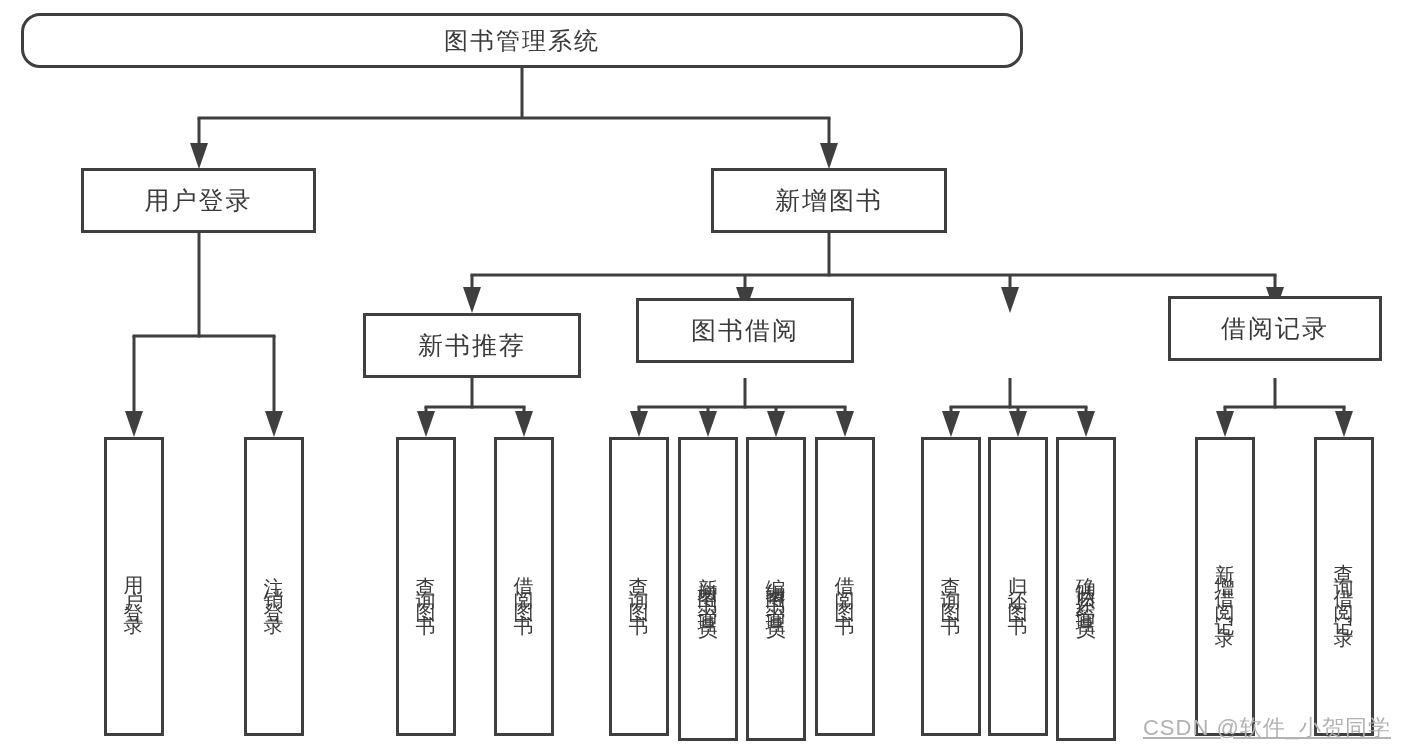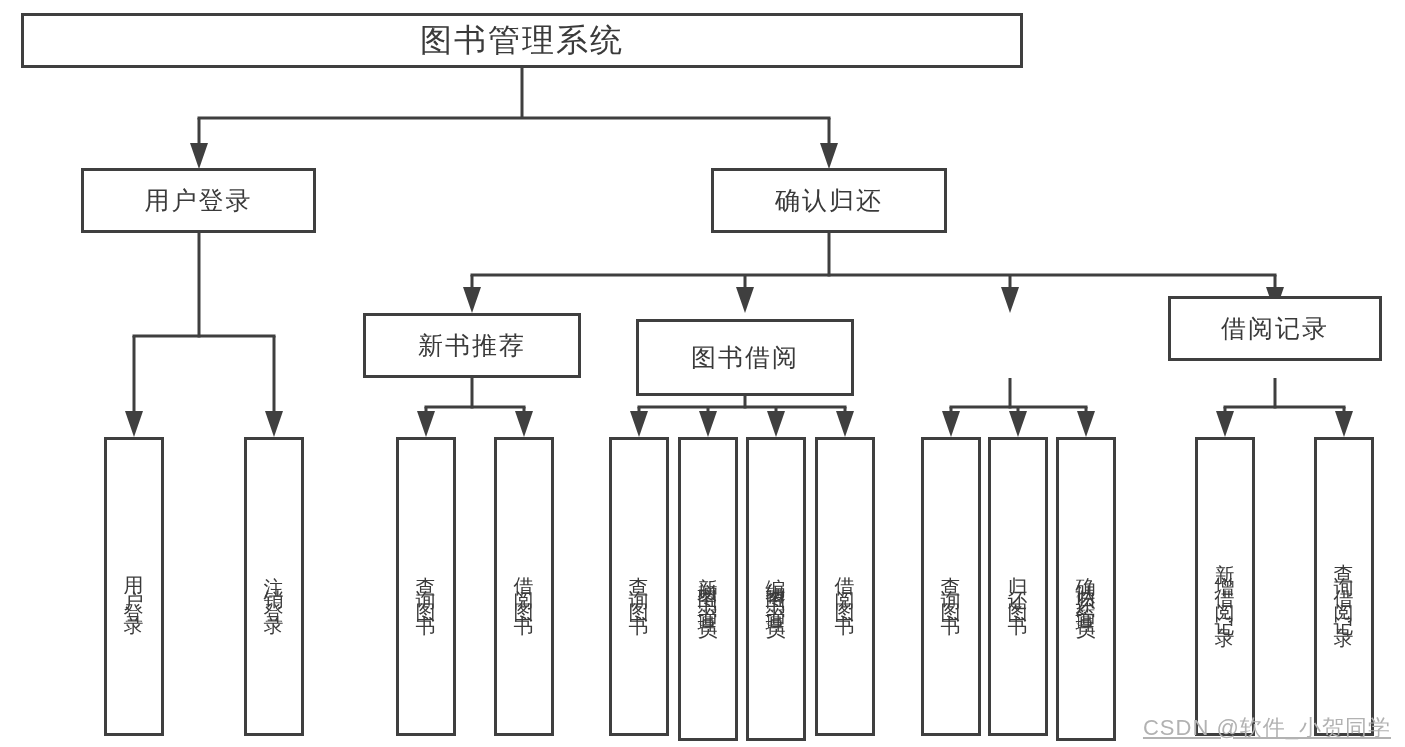--- a/index.html
+++ b/index.html
@@ -10,21 +10,21 @@
     position:relative; width:1405px; height:747px; background:var(--bg);
     font-family:"Liberation Sans", sans-serif; color:var(--text); overflow:hidden;
   }
   svg.connectors{position:absolute; left:0; top:0; width:1405px; height:747px;}
   .box{
     position:absolute; box-sizing:border-box; background:#fff;
     border:3px solid var(--line); display:flex; align-items:center; justify-content:center;
     text-align:center;
   }
   .box.h{font-size:25px; letter-spacing:2px;}
-  .box.title{font-size:32px;}
+  .box.title{font-size:24px;border-radius:19px;}
   .box.v span{
     writing-mode:vertical-rl; text-orientation:mixed;
     font-size:20px; letter-spacing:13px; line-height:1;
   }
   .box.v.tight span{letter-spacing:6px;}
   .watermark{
     position:absolute; right:14px; bottom:4px; font-size:22px;
     color:var(--wm); letter-spacing:1px; z-index:5; white-space:nowrap;text-decoration:underline;
   }
 </style>
@@ -100,27 +100,27 @@
   </svg>
 
   <div class="box h title" style="left:21px;top:13px;width:1002px;height:55px;">
     <span>图书管理系统</span>
   </div>
 
   <div class="box h" style="left:81px;top:168px;width:235px;height:65px;">
     <span>用户登录</span>
   </div>
   <div class="box h" style="left:711px;top:168px;width:236px;height:65px;">
-    <span>确认归还</span>
+    <span>新增图书</span>
   </div>
 
   <div class="box h" style="left:363px;top:313px;width:218px;height:65px;">
     <span>新书推荐</span>
   </div>
-  <div class="box h" style="left:636px;top:319px;width:218px;height:77px;">
+  <div class="box h" style="left:636px;top:298px;width:218px;height:65px;">
     <span>图书借阅</span>
   </div>
   <div class="box h" style="left:1168px;top:296px;width:214px;height:65px;text-align:right;">
     <span>借阅记录</span>
   </div>
 
   <div class="box v" style="left:104px;top:437px;width:60px;height:299px;">
     <span>用户登录</span>
   </div>
   <div class="box v" style="left:244px;top:437px;width:60px;height:299px;">

